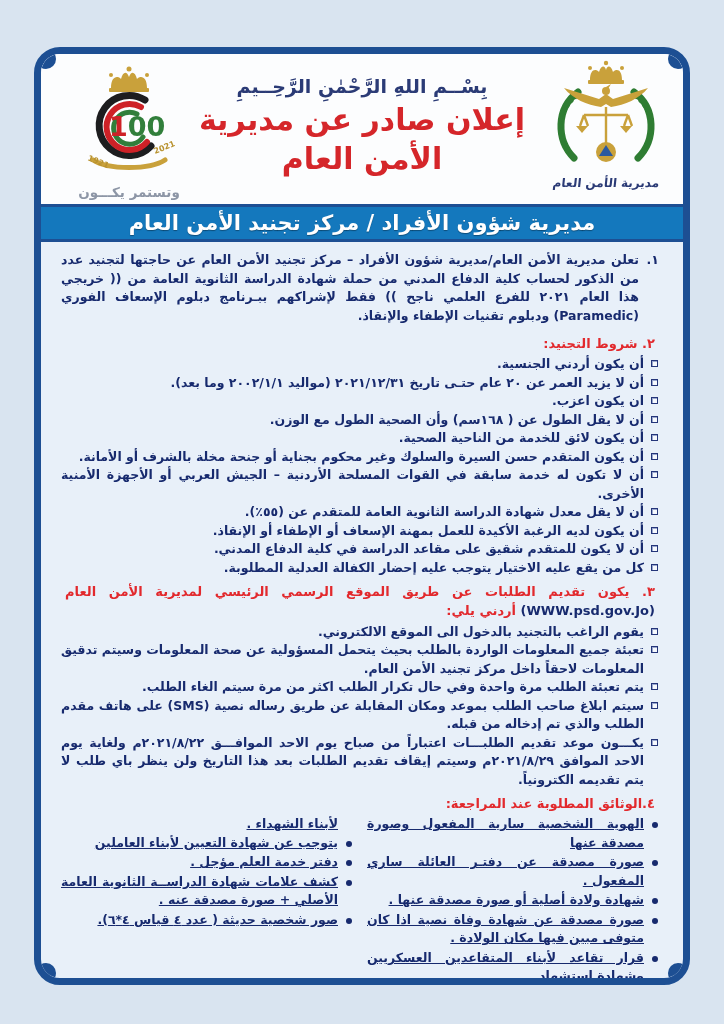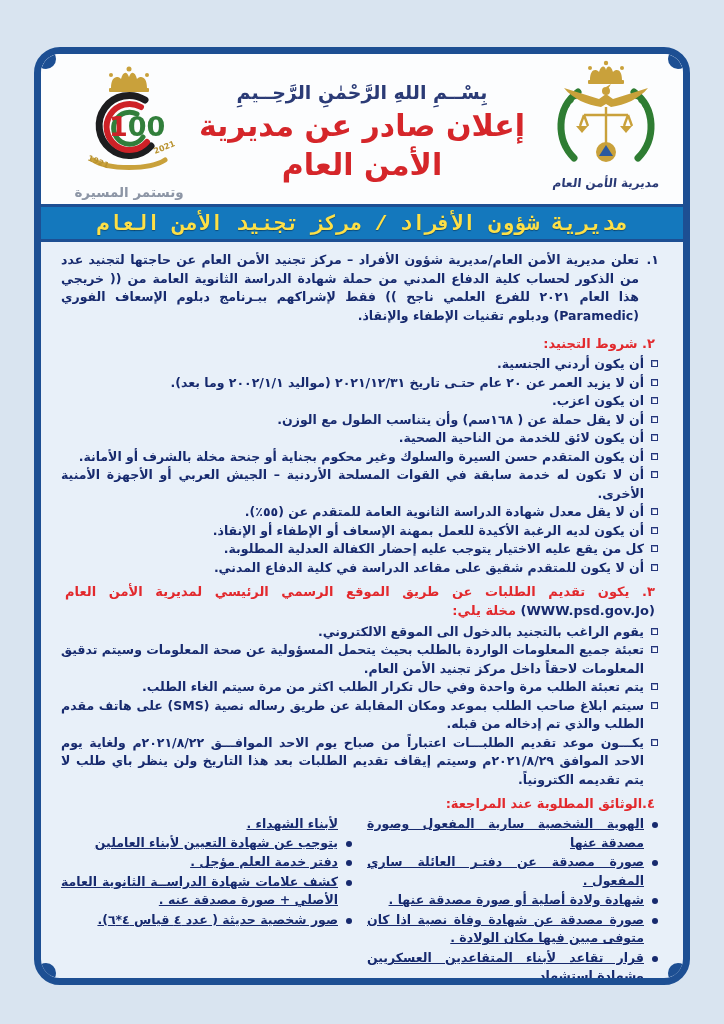--- a/index.html
+++ b/index.html
@@ -16,40 +16,40 @@
     background:#e8f0f9; overflow:hidden;
   }
   .corner { position:absolute; width:20px; height:20px; border-radius:50%; background:#1d4f93; z-index:5; }
   .c-tl { top:-5px; left:-5px; }
   .c-tr { top:-5px; right:-5px; }
   .c-bl { bottom:-5px; left:-5px; }
   .c-br { bottom:-5px; right:-5px; }
 
   .header { position:relative; height:150px; background:#fcfdfe; }
   .bismillah {
-    text-align:center; padding-top:27px; font-size:19px; font-weight:bold;
+    text-align:center; padding-top:21px; font-size:19px; font-weight:bold;
     color:#2b3b76; letter-spacing:0px;
   }
   .main-title {
     text-align:center; color:#d5262a; font-weight:bold;
     font-size:30px; line-height:1.3; margin-top:3px;
   }
   .centennial { position:absolute; left:18px; top:10px; width:140px; text-align:center; }
   .centennial .tagline { color:#8d96a6; font-size:13.5px; font-weight:bold; margin-top:-2px; }
   .emblem { position:absolute; right:4px; top:6px; width:146px; text-align:center; }
   .emblem .caption {
     color:#2b3b76; font-size:12px; font-weight:bold; margin-top:-4px;
     transform:skewX(-6deg); letter-spacing:-0.5px;
   }
 
   .banner {
     height:38px; background:#1478bd; border-top:3px solid #1d4f93; border-bottom:3px solid #1d4f93;
     display:flex; align-items:center; justify-content:center;
   }
-  .banner span { color:#fde047; font-size:21px; font-weight:bold; text-shadow:0 1px 1px rgba(0,0,0,.35);font-family:Liberation Mono, monospace; }
+  .banner span { color:#ffffff; font-size:21px; font-weight:bold; text-shadow:0 1px 1px rgba(0,0,0,.35); }
 
   .content {
     direction:rtl; text-align:justify; color:#172a6e; font-weight:bold;
     font-size:12.5px; line-height:1.48;
     padding:9px 24px 8px 20px; position:relative;
   }
   .para { position:relative; padding-right:20px; margin-bottom:9px; }
   .para .num { position:absolute; right:0; top:0; }
 
   .sec-title { color:#e2292d; margin:5px 4px 2px; font-size:13px; }
@@ -103,21 +103,21 @@
         </g>
 
         <text x="46" y="72" font-family="DejaVu Sans, sans-serif" font-size="27" font-weight="bold">
           <tspan fill="#ce2127">1</tspan><tspan fill="#317f3b">00</tspan>
         </text>
 
         <path d="M30,96 C45,106 87,106 102,96" fill="none" stroke="#c9a13b" stroke-width="5" stroke-linecap="round"></path>
         <text x="24" y="96" font-family="DejaVu Sans, sans-serif" font-size="8" font-weight="bold" fill="#b8922f" transform="rotate(22 24 96)">1921</text>
         <text x="92" y="90" font-family="DejaVu Sans, sans-serif" font-size="8" font-weight="bold" fill="#b8922f" transform="rotate(-22 92 90)">2021</text>
       </svg>
-      <div class="tagline">وتستمر المسيرة</div>
+      <div class="tagline">وتستمر يكـــون</div>
     </div>
 
     <div class="emblem">
       <svg width="140" height="116" viewBox="0 0 140 116">
 
         <g fill="#c9a13b">
           <rect x="52" y="20" width="36" height="4" rx="1"></rect>
           <path d="M54,20 C54,10 59,8 63,12 C65,5 69,5 70,10 C71,5 75,5 77,12 C81,8 86,10 86,20 Z"></path>
           <circle cx="54" cy="8" r="2"></circle>
             <circle cx="70" cy="3" r="2.2"></circle>
@@ -164,32 +164,32 @@
     <div class="para">
       <span class="num">١.</span>
       <span>تعلن مديرية الأمن العام/مديرية شؤون الأفراد – مركز تجنيد الأمن العام عن حاجتها لتجنيد عدد من الذكور لحساب كلية الدفاع المدني من حملة شهادة الدراسة الثانوية العامة من (( خريجي هذا العام ٢٠٢١ للفرع العلمي ناجح )) فقط لإشراكهم ببـرنامج دبلوم الإسعاف الفوري (Paramedic) ودبلوم تقنيات الإطفاء والإنقاذ.</span>
     </div>
 
     <div class="sec-title">٢. شروط التجنيد:</div>
     <ul class="blist">
       <li><span class="sqb"></span><span>أن يكون أردني الجنسية.</span></li>
       <li><span class="sqb"></span><span>أن لا يزيد العمر عن ٢٠ عام حتـى تاريخ ٢٠٢١/١٢/٣١ (مواليد ٢٠٠٢/١/١ وما بعد).</span></li>
       <li><span class="sqb"></span><span>ان يكون اعزب.</span></li>
-      <li><span class="sqb"></span><span>أن لا يقل حملة عن ( ١٦٨سم) وأن يتناسب الطول مع الوزن.</span></li>
+      <li><span class="sqb"></span><span>أن لا يقل الطول عن ( ١٦٨سم) وأن الصحية الطول مع الوزن.</span></li>
       <li><span class="sqb"></span><span>أن يكون لائق للخدمة من الناحية الصحية.</span></li>
       <li><span class="sqb"></span><span>أن يكون المتقدم حسن السيرة والسلوك وغير محكوم بجناية أو جنحة مخلة بالشرف أو الأمانة.</span></li>
       <li><span class="sqb"></span><span>أن لا تكون له خدمة سابقة في القوات المسلحة الأردنية – الجيش العربي أو الأجهزة الأمنية الأخرى.</span></li>
       <li><span class="sqb"></span><span>أن لا يقل معدل شهادة الدراسة الثانوية العامة للمتقدم عن (٥٥٪).</span></li>
       <li><span class="sqb"></span><span>أن يكون لديه الرغبة الأكيدة للعمل بمهنة الإسعاف أو الإطفاء أو الإنقاذ.</span></li>
+      <li><span class="sqb"></span><span>أن لا يكون للمتقدم شقيق على مقاعد الدراسة في كلية الدفاع المدني.</span></li>
       <li><span class="sqb"></span><span>كل من يقع عليه الاختيار يتوجب عليه إحضار الكفالة العدلية المطلوبة.</span></li>
-      <li><span class="sqb"></span><span>أن لا يكون للمتقدم شقيق على مقاعد الدراسة في كلية الدفاع المدني.</span></li>
     </ul>
 
     <div class="sec-title">
-      <span>٣. يكون تقديم الطلبات عن طريق الموقع الرسمي الرئيسي لمديرية الأمن العام </span><span class="url" dir="ltr">(WWW.psd.gov.Jo)</span><span> مخلة يلي:</span>
+      <span>٣. يكون تقديم الطلبات عن طريق الموقع الرسمي الرئيسي لمديرية الأمن العام </span><span class="url" dir="ltr">(WWW.psd.gov.Jo)</span><span> أردني يلي:</span>
     </div>
     <ul class="blist">
       <li><span class="sqb"></span><span>يقوم الراغب بالتجنيد بالدخول الى الموقع الالكتروني.</span></li>
       <li><span class="sqb"></span><span>تعبئة جميع المعلومات الواردة بالطلب بحيث يتحمل المسؤولية عن صحة المعلومات وسيتم تدقيق المعلومات لاحقاً داخل مركز تجنيد الأمن العام.</span></li>
       <li><span class="sqb"></span><span>يتم تعبئة الطلب مرة واحدة وفي حال تكرار الطلب اكثر من مرة سيتم الغاء الطلب.</span></li>
       <li><span class="sqb"></span><span>سيتم ابلاغ صاحب الطلب بموعد ومكان المقابلة عن طريق رساله نصية (SMS) على هاتف مقدم الطلب والذي تم إدخاله من قبله.</span></li>
       <li><span class="sqb"></span><span>يكـــون موعد تقديم الطلبـــات اعتباراً من صباح يوم الاحد الموافـــق ٢٠٢١/٨/٢٢م ولغاية يوم الاحد الموافق ٢٠٢١/٨/٢٩م وسيتم إيقاف تقديم الطلبات بعد هذا التاريخ ولن ينظر باي طلب لا يتم تقديمه الكترونياً.</span></li>
     </ul>
 
     <div class="sec-title">٤.الوثائق المطلوبة عند المراجعة:</div>

